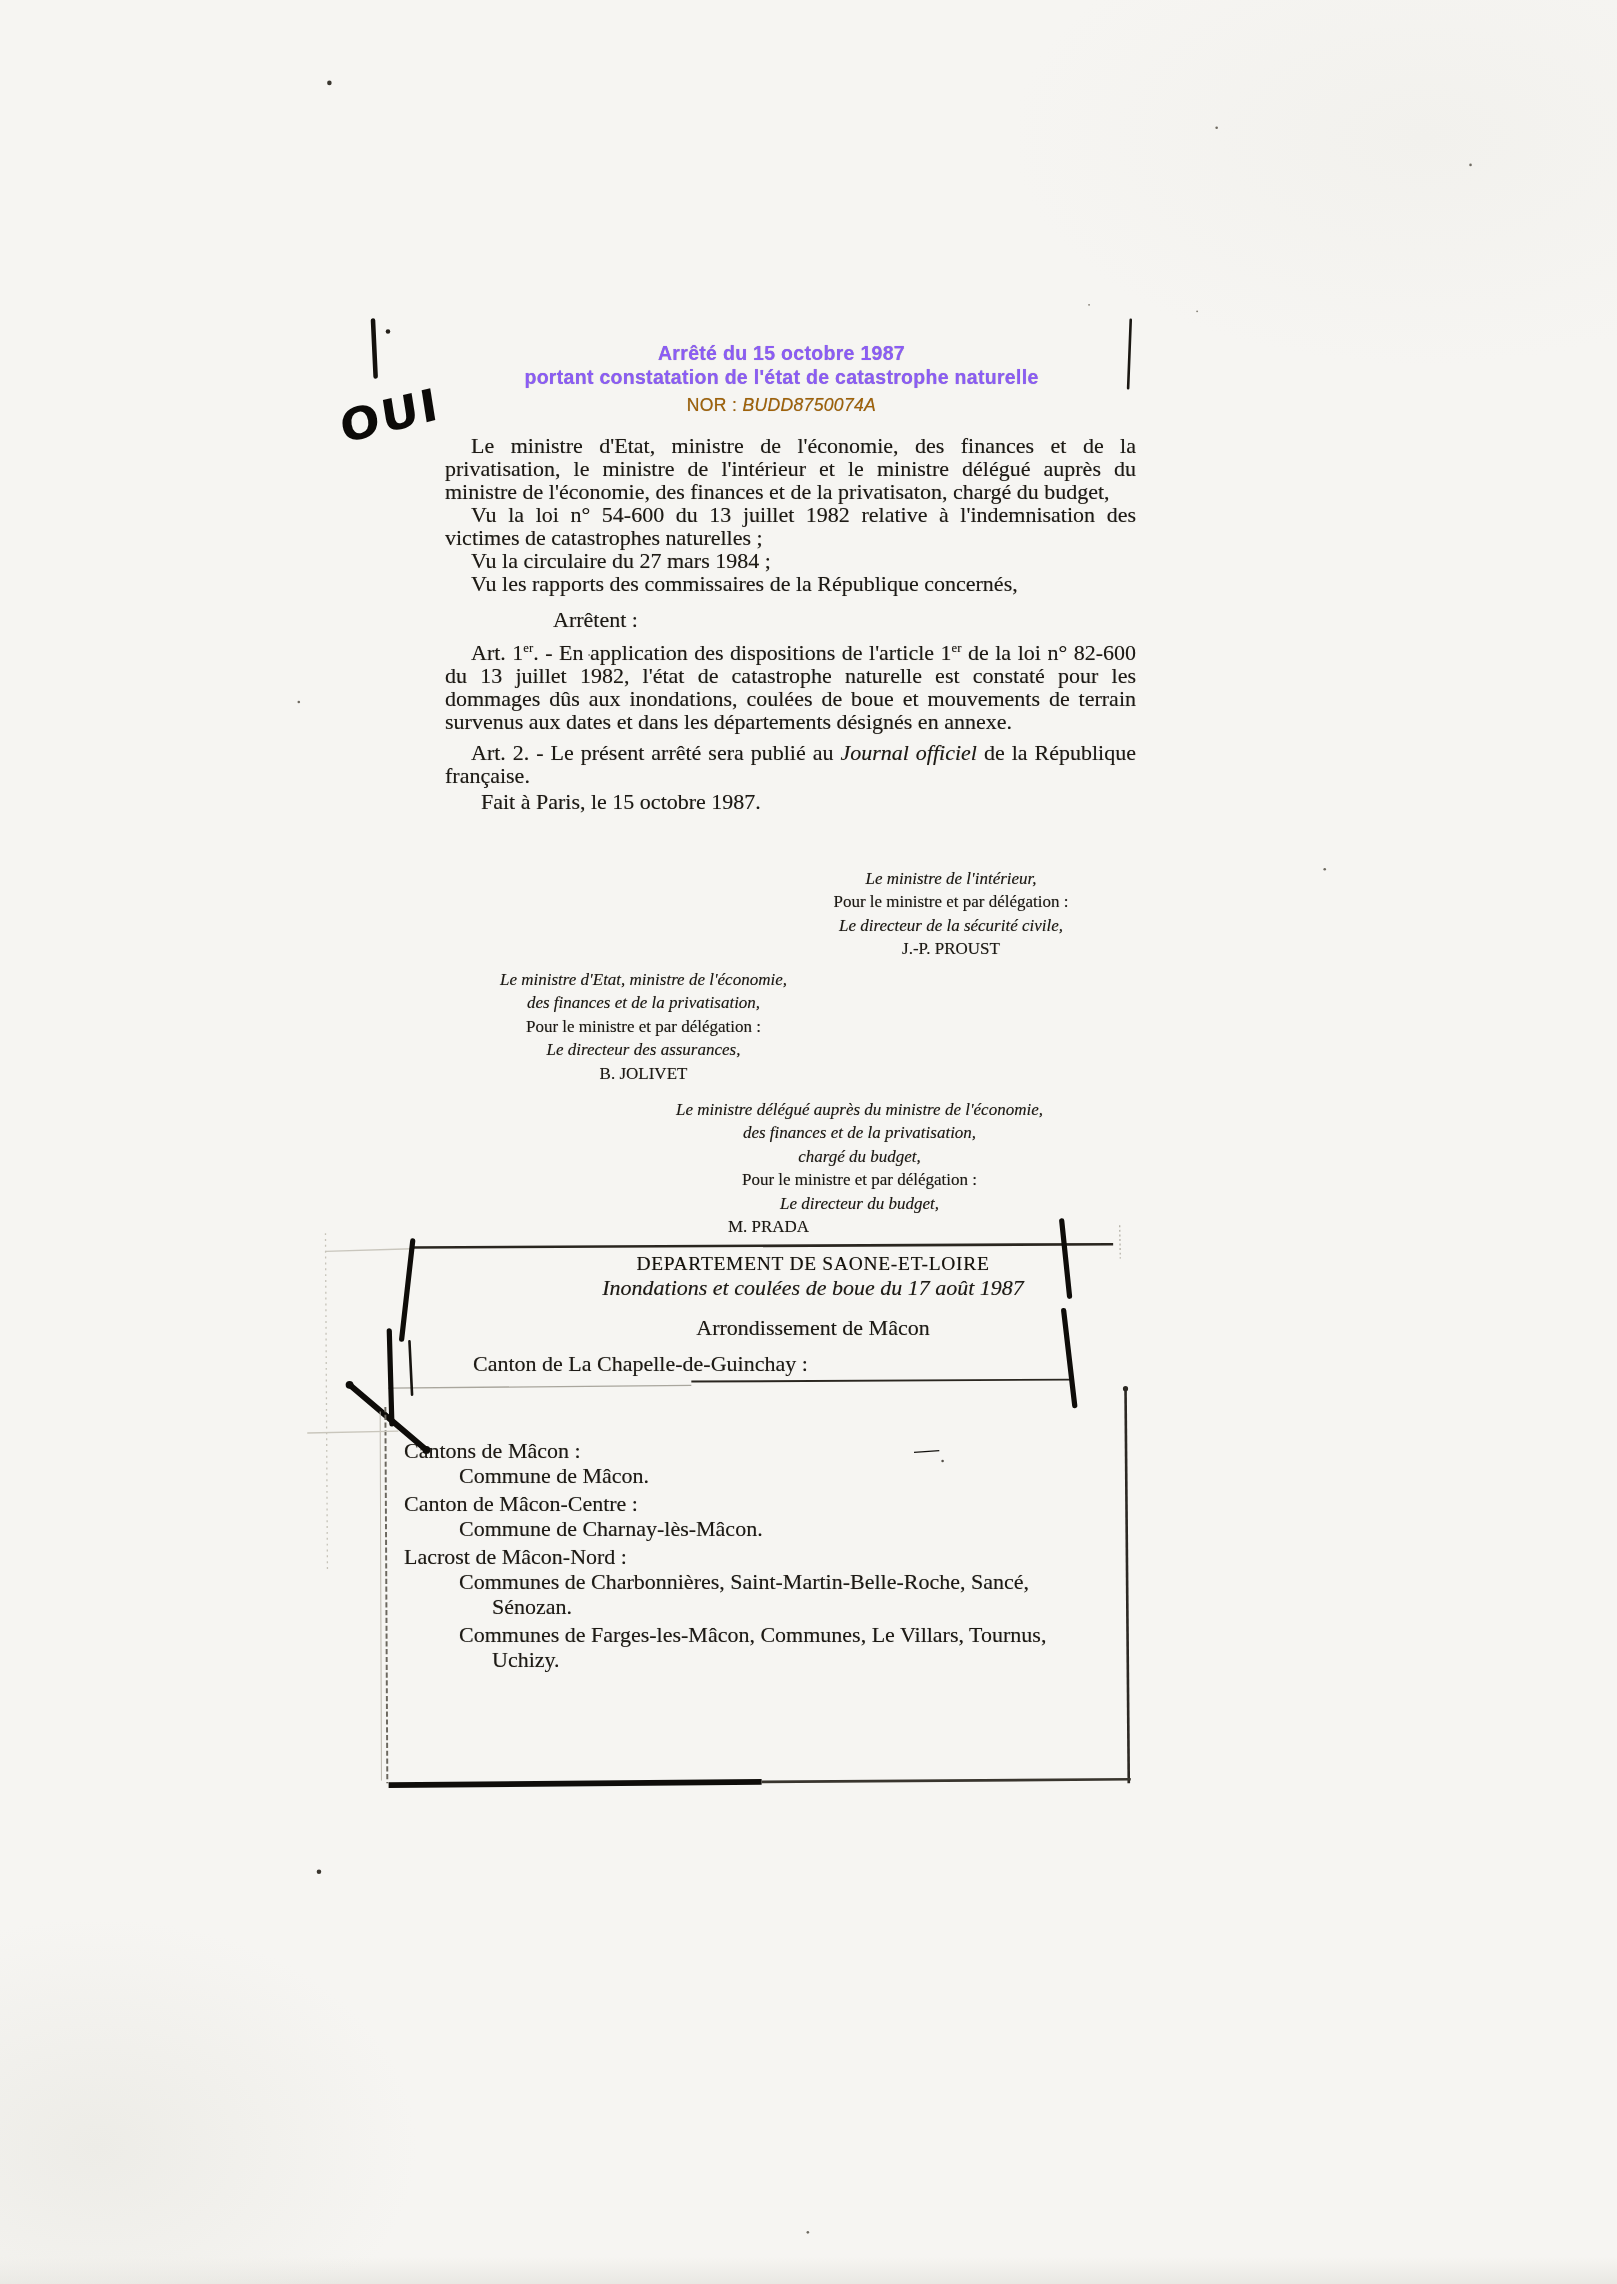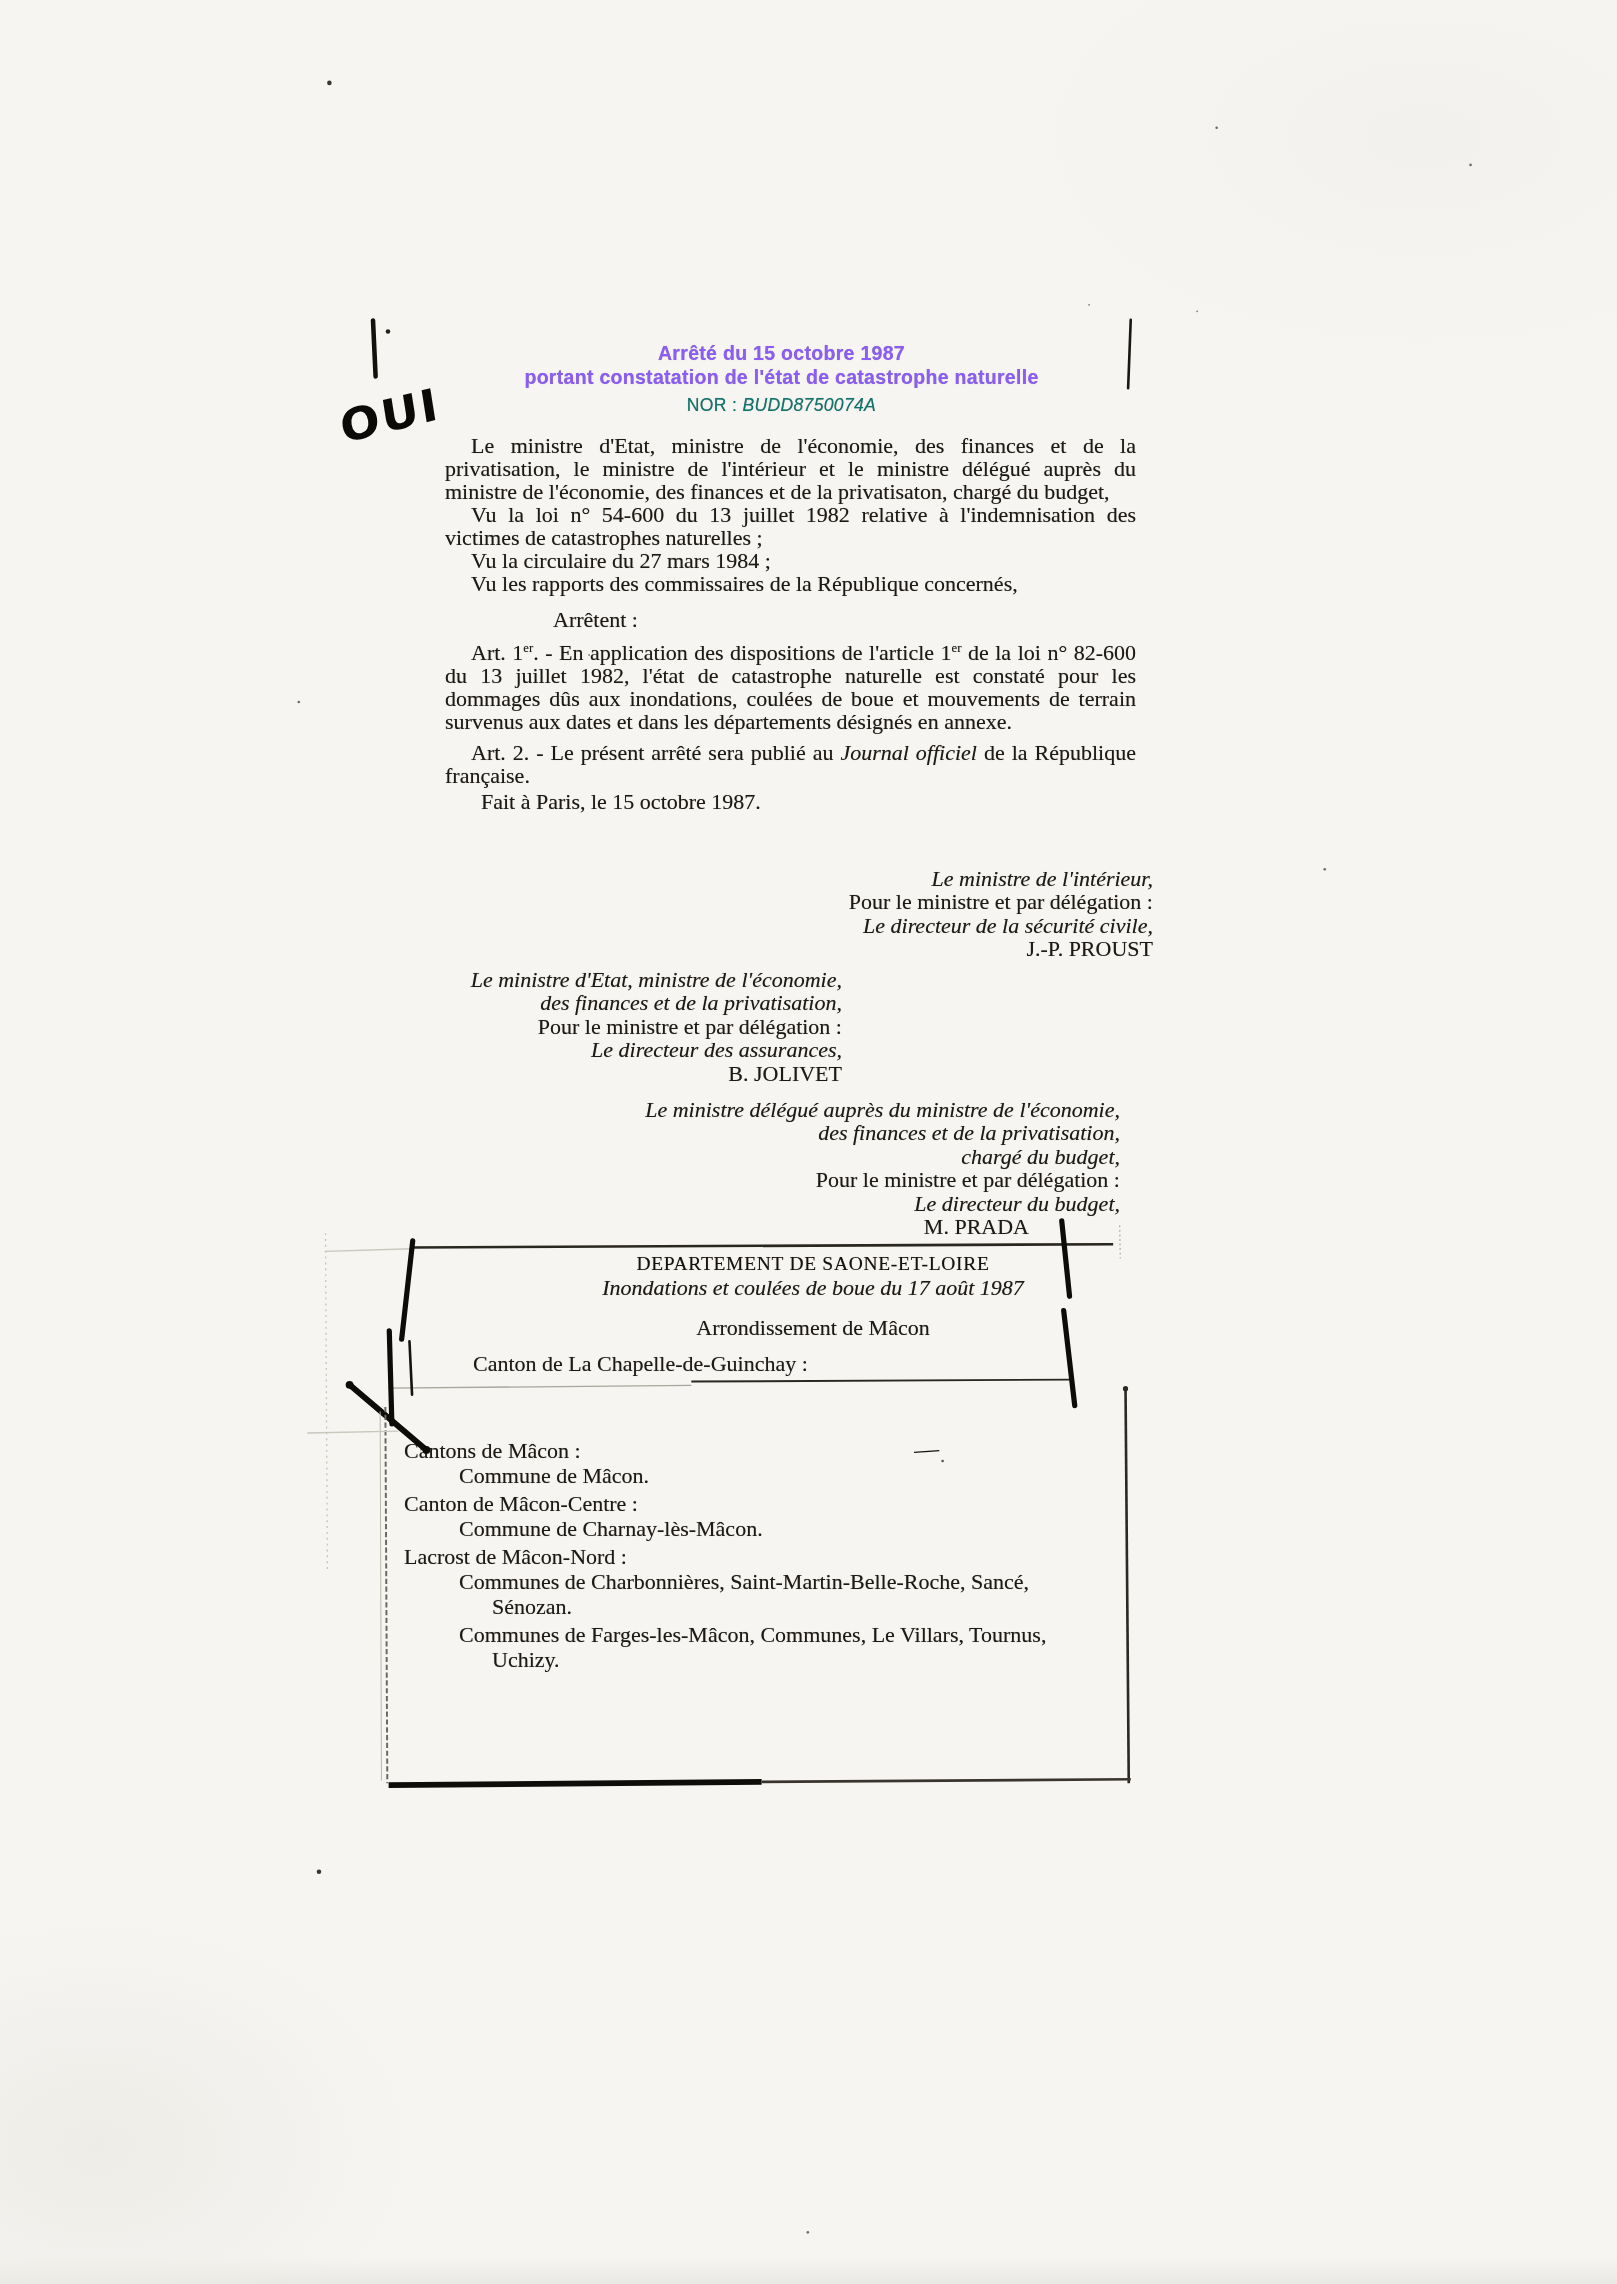--- a/index.html
+++ b/index.html
@@ -16,34 +16,34 @@
   .abs{position:absolute;}
   .txt{text-shadow:0 0 0.7px rgba(25,20,12,.45);}
   
   .title-block{left:456px;top:341px;width:651px;text-align:center;}
   .title-block .t{
     font-family:"Liberation Sans", sans-serif;font-weight:bold;
     font-size:19.5px;line-height:24px;letter-spacing:0.3px;color:#8b5cf6;
   }
   .nor{
     margin-top:5.9px;font-family:"Liberation Sans", sans-serif;
-    font-size:17.6px;color:#0f766e;letter-spacing:0.3px;
+    font-size:17.6px;color:#a16207;letter-spacing:0.3px;
   }
   .nor i{font-style:italic;}
   
   .flow{left:445px;top:434px;width:691px;font-size:22px;line-height:23px;text-align:justify;}
   .flow p{margin:0;text-indent:26px;}
   .flow p.arretent{margin-top:13px;text-indent:108px;text-align:left;}
   .flow p.art1{margin-top:9.8px;}
   .flow p.art2{margin-top:7.8px;}
   .flow p.fait{margin-top:3.3px;text-indent:36px;text-align:left;}
   sup{font-size:0.58em;vertical-align:super;line-height:0;}
   .jo{font-style:italic;}
   
-  .sig{text-align:right;font-size:22px;line-height:23.4px;}
+  .sig{text-align:center;font-size:17px;line-height:23.4px;}
   .sig p{margin:0;}
   .sig .it{font-style:italic;}
   .sig .shift{transform:translateX(-91px);}
   
   .bx-center{text-align:center;}
   .dept{font-size:19.5px;letter-spacing:0.7px;color:#15120c;}
   .annex-line{font-size:22px;}
   .it34{font-style:italic;font-size:22px;}
   .cantons{left:404px;top:1438px;width:706px;font-size:22px;line-height:25.4px;}
   .cantons p{margin:0;}

